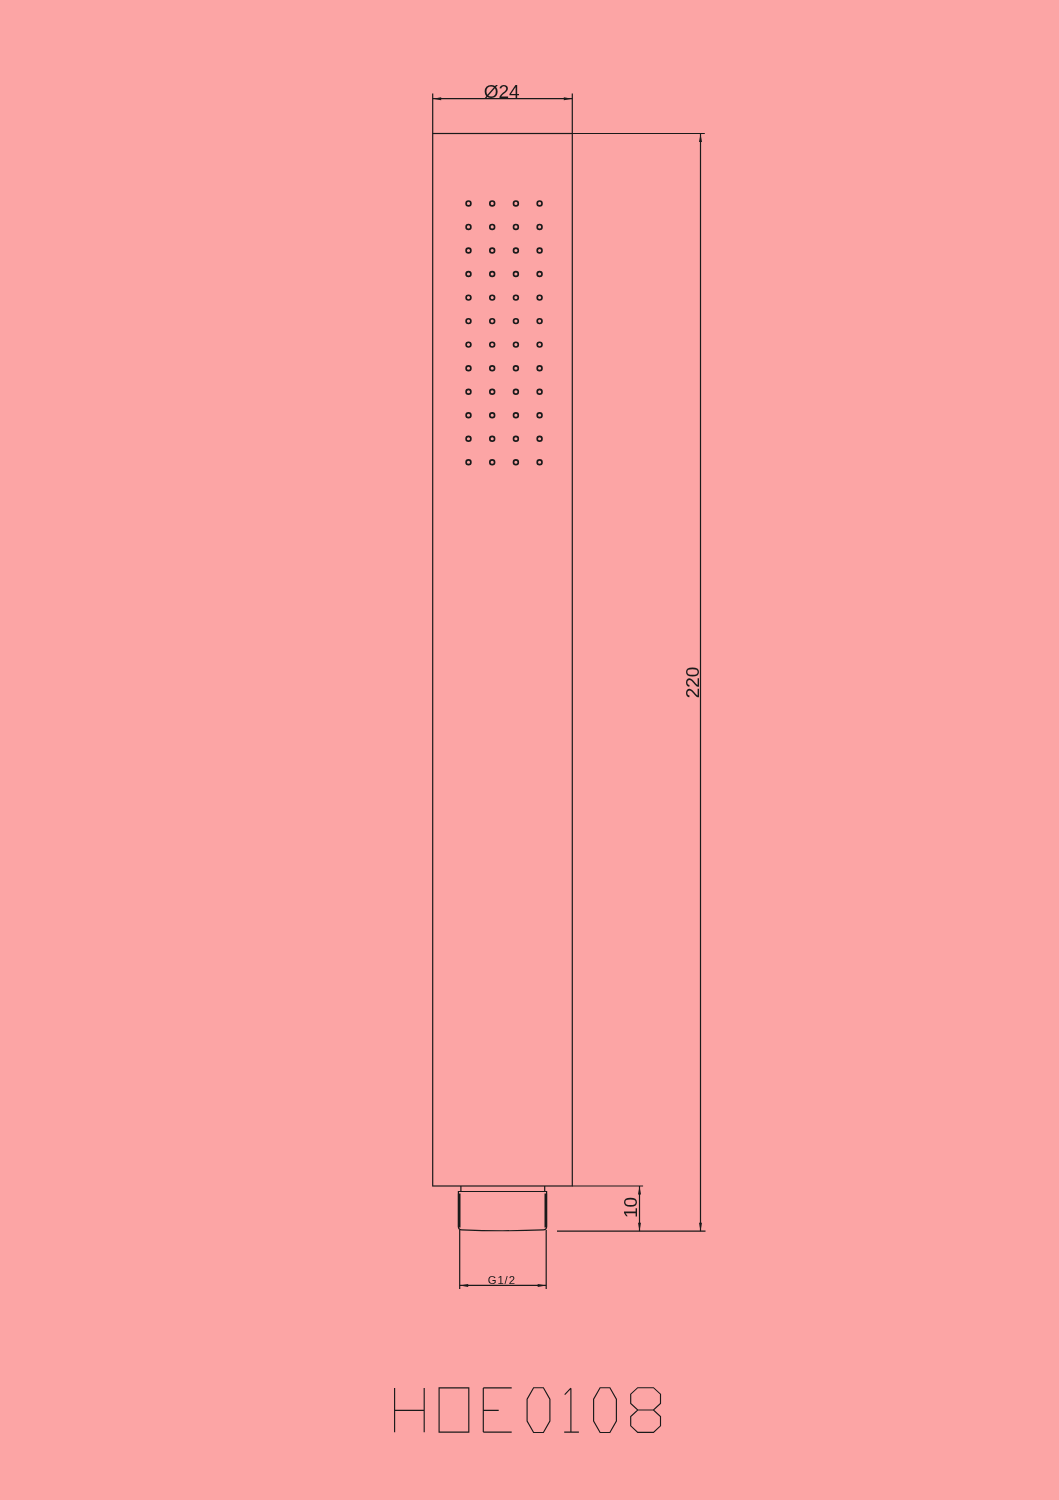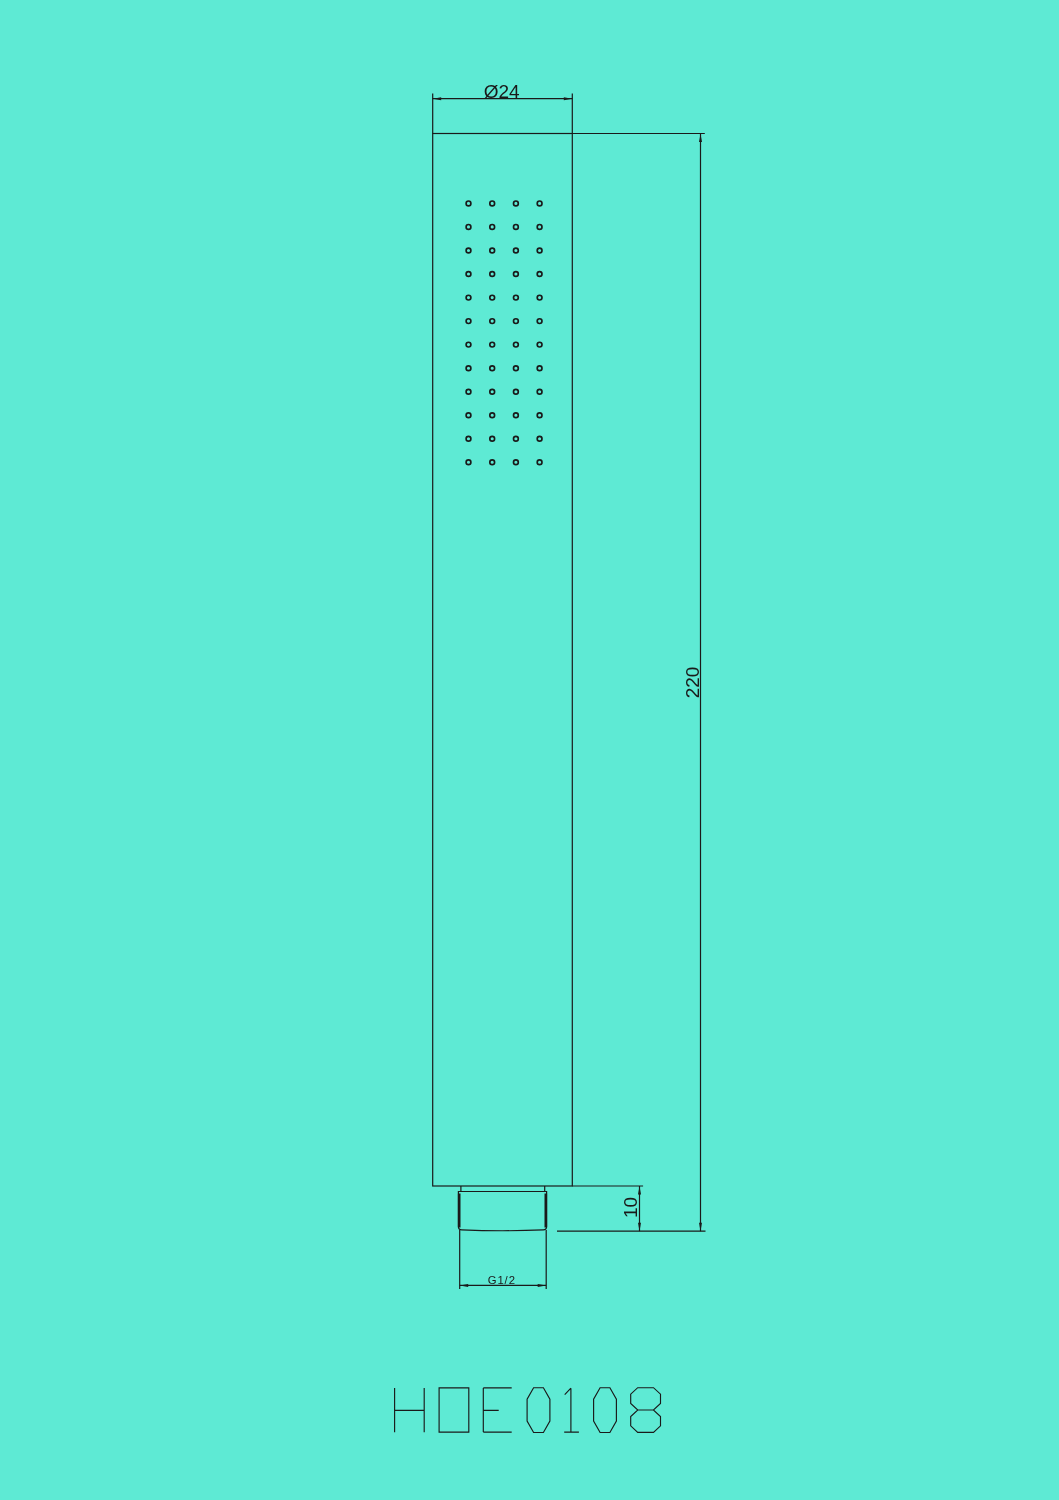--- a/index.html
+++ b/index.html
@@ -1,16 +1,16 @@
 <!DOCTYPE html>
 <html><head>
 <meta charset="utf-8">
 <style>
   html,body{margin:0;padding:0;background:#ffffff;}
-  .page{width:1059px;height:1500px;position:relative;background:#5eead4;overflow:hidden;}
+  .page{width:1059px;height:1500px;position:relative;background:#fca5a5;overflow:hidden;}
   svg{position:absolute;left:0;top:0;}
   text{font-family:"Liberation Sans", sans-serif;fill:#1a1a1a;}
 </style>
 </head>
 <body>
 
 <div class="page">
 <svg width="1059" height="1500" viewBox="0 0 1059 1500">
   <g stroke="#1a1a1a" stroke-width="1.2" fill="none" stroke-linecap="butt">
 

